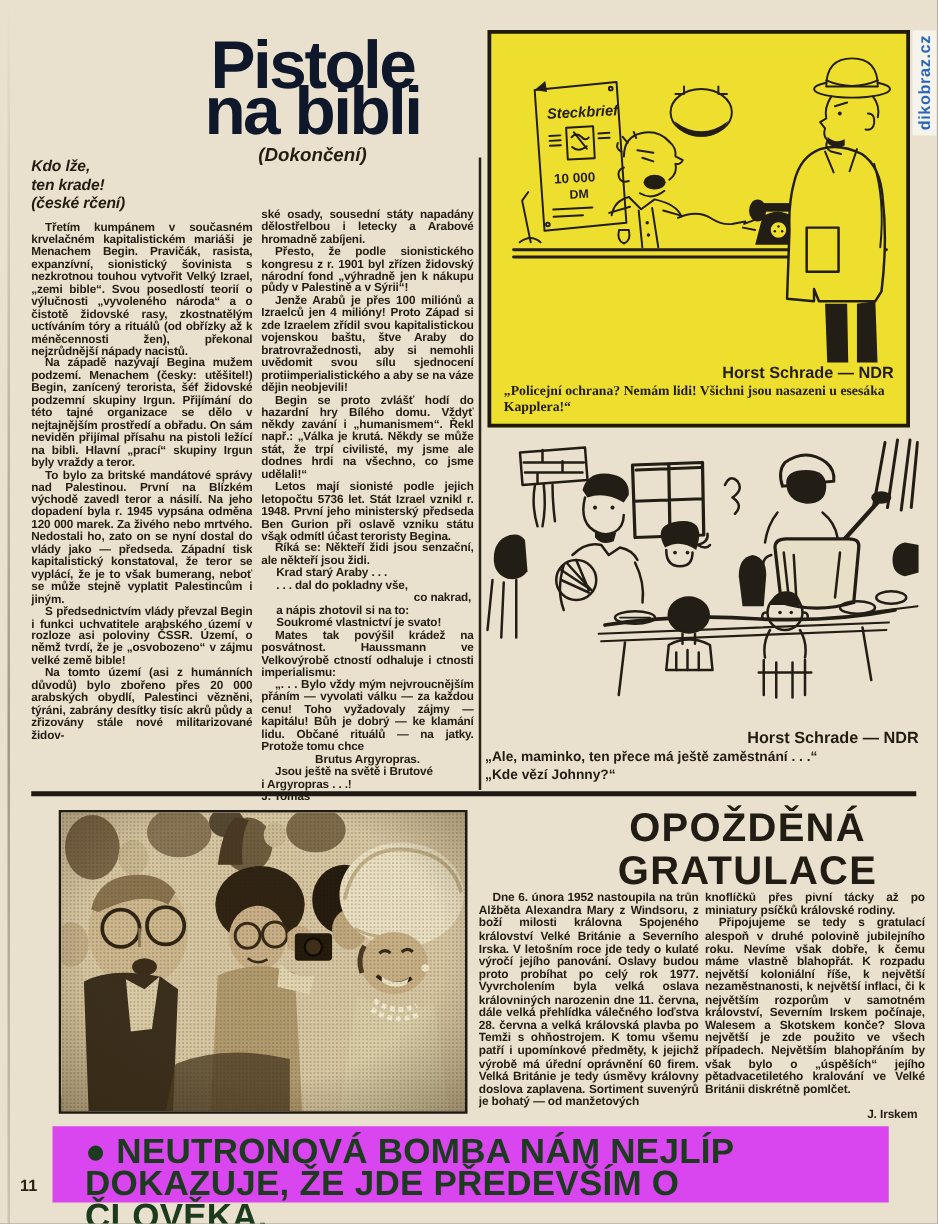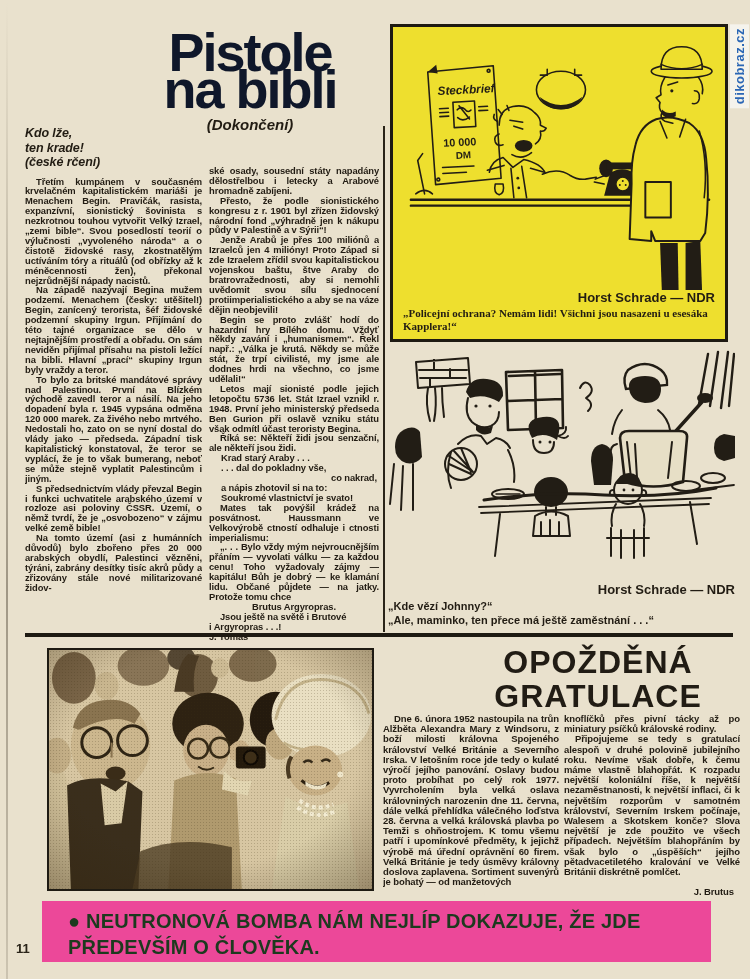--- a/index.html
+++ b/index.html
@@ -52,23 +52,23 @@
   .headline{position:absolute;left:452px;top:645px;width:292px;text-align:center;
         font-size:32px;line-height:34px;font-weight:bold;letter-spacing:1px;color:#211c14;}
   .a2col{position:absolute;top:714px;height:186px;overflow:hidden;font-size:9.5px;
         line-height:10.2px;letter-spacing:-.1px;font-weight:bold;}
   .a2col1{left:383px;width:176px;}
   .a2col2{left:564px;width:176px;}
   .a2col p{margin:0;text-indent:11px;text-align:justify;}
   .a2col p.noindent{text-indent:0;}
   .sig2{text-align:right;margin-top:10px;padding-right:6px;font-weight:bold;}
   
-  .banner{position:absolute;left:42px;top:901px;width:669px;height:61px;background:#ec4899;
+  .banner{position:absolute;left:42px;top:901px;width:669px;height:61px;background:#d946ef;
         box-sizing:border-box;padding:7px 18px 12px 26px;color:#1c3a1e;font-weight:bold;
-        font-size:20px;line-height:26px;letter-spacing:.2px;}
+        font-size:28px;line-height:26px;letter-spacing:.2px;}
   .pagenum{position:absolute;left:16px;top:941px;font-size:13px;font-weight:bold;color:#2a2418;}
   .ink{stroke:#221d15;fill:none;stroke-width:1.6;stroke-linecap:round;stroke-linejoin:round;}
   .ink-fill{fill:#221d15;stroke:none;}
   .sketch{stroke:#221d15;fill:none;stroke-width:2;stroke-linecap:round;stroke-linejoin:round;}
 </style>
 </head>
 <body>
 
 <div class="page">
   <div class="scan-edge"></div>
@@ -99,21 +99,21 @@
     <p>Jenže Arabů je přes 100 miliónů a Izraelců jen 4 milióny! Proto Západ si zde Izraelem zřídil svou kapitalistickou vojenskou baštu, štve Araby do bratrovražednosti, aby si nemohli uvědomit svou sílu sjednocení protiimperialistického a aby se na váze dějin neobjevili!</p>
     <p>Begin se proto zvlášť hodí do hazardní hry Bílého domu. Vždyť někdy zavání i „humanismem“. Řekl např.: „Válka je krutá. Někdy se může stát, že trpí civilisté, my jsme ale dodnes hrdi na všechno, co jsme udělali!“</p>
     <p>Letos mají sionisté podle jejich letopočtu 5736 let. Stát Izrael vznikl r. 1948. První jeho ministerský předseda Ben Gurion při oslavě vzniku státu však odmítl účast teroristy Begina.</p>
     <p>Říká se: Někteří židi jsou senzační, ale někteří jsou židi.</p>
     <div class="poem-line">Krad starý Araby . . .</div>
     <div class="poem-line">. . . dal do pokladny vše,</div>
     <div class="poem-right">co nakrad,</div>
     <div class="poem-line">a nápis zhotovil si na to:</div>
     <div class="poem-line">Soukromé vlastnictví je svato!</div>
     <p>Mates tak povýšil krádež na posvátnost. Haussmann ve Velkovýrobě ctností odhaluje i ctnosti imperialismu:</p>
-    <p>„. . . Bylo vždy mým nejvroucnějším přáním — vyvolati válku — za každou cenu! Toho vyžadovaly zájmy — kapitálu! Bůh je dobrý — ke klamání lidu. Občané půjdete — na jatky. Protože tomu chce</p>
+    <p>„. . . Bylo vždy mým nejvroucnějším přáním — vyvolati válku — za každou cenu! Toho vyžadovaly zájmy — kapitálu! Bůh je dobrý — ke klamání lidu. Občané rituálů — na jatky. Protože tomu chce</p>
     <div class="center-line">Brutus Argyropras.</div>
     <p>Jsou ještě na světě i Brutové</p>
     <div class="sig-row">
       <span>i Argyropras . . .!</span>
       <span>J. Tomáš</span>
     </div>
   </div>
 
   <div class="vrule"></div>
 
@@ -266,22 +266,22 @@
         <ellipse cx="120" cy="144" rx="16" ry="5"></ellipse>
         <path d="M108 144 l24 0" stroke-width="1.4"></path>
         <ellipse cx="298" cy="136" rx="14" ry="5"></ellipse>
         <ellipse cx="325" cy="128" rx="12" ry="5"></ellipse>
         <path d="M306 140 l40 -5" stroke-width="1.8"></path>
       </g>
       <path d="M336 84 q-10 2 -10 14 q0 11 10 13 l11 -3 0 -22 Z" class="ink-fill"></path>
     </svg>
     <div class="credit">Horst Schrade — NDR</div>
     <figcaption class="caption2">
+      <div>„Ale, maminko, ten přece má ještě zaměstnání . . .“</div>
       <div>„Kde vězí Johnny?“</div>
-      <div>„Ale, maminko, ten přece má ještě zaměstnání . . .“</div>
     </figcaption>
   </figure>
 
   <div class="hrule"></div>
 
   <div class="photo">
     <svg viewBox="0 0 325 240" preserveAspectRatio="none">
       <defs>
         <radialGradient id="vg" cx="50%" cy="45%" r="75%">
           <stop offset="60%" stop-color="rgba(50,35,12,0)"></stop>
@@ -343,21 +343,21 @@
     <div>OPOŽDĚNÁ</div>
     <div>GRATULACE</div>
   </div>
 
   <div class="a2col a2col1">
     <p>Dne 6. února 1952 nastoupila na trůn Alžběta Alexandra Mary z Windsoru, z boží milosti královna Spojeného království Velké Británie a Severního Irska. V letošním roce jde tedy o kulaté výročí jejího panování. Oslavy budou proto probíhat po celý rok 1977. Vyvrcholením byla velká oslava královniných narozenin dne 11. června, dále velká přehlídka válečného loďstva 28. června a velká královská plavba po Temži s ohňostrojem. K tomu všemu patří i upomínkové předměty, k jejichž výrobě má úřední oprávnění 60 firem. Velká Británie je tedy úsměvy královny doslova zaplavena. Sortiment suvenýrů je bohatý — od manžetových</p>
   </div>
   <div class="a2col a2col2">
     <p class="noindent">knoflíčků přes pivní tácky až po miniatury psíčků královské rodiny.</p>
     <p>Připojujeme se tedy s gratulací alespoň v druhé polovině jubilejního roku. Nevíme však dobře, k čemu máme vlastně blahopřát. K rozpadu největší koloniální říše, k největší nezaměstnanosti, k největší inflaci, či k největším rozporům v samotném království, Severním Irskem počínaje, Walesem a Skotskem konče? Slova největší je zde použito ve všech případech. Největším blahopřáním by však bylo o „úspěších“ jejího pětadvacetiletého kralování ve Velké Británii diskrétně pomlčet.</p>
-    <div class="sig2">J. Brutus</div>
+    <div class="sig2">J. Irskem</div>
   </div>
 
   <div class="banner">
     <span>● NEUTRONOVÁ BOMBA NÁM NEJLÍP DOKAZUJE, ŽE JDE PŘEDEVŠÍM O ČLOVĚKA.</span>
   </div>
 
   <div class="pagenum">11</div>
 </div>
 
 </body></html>

